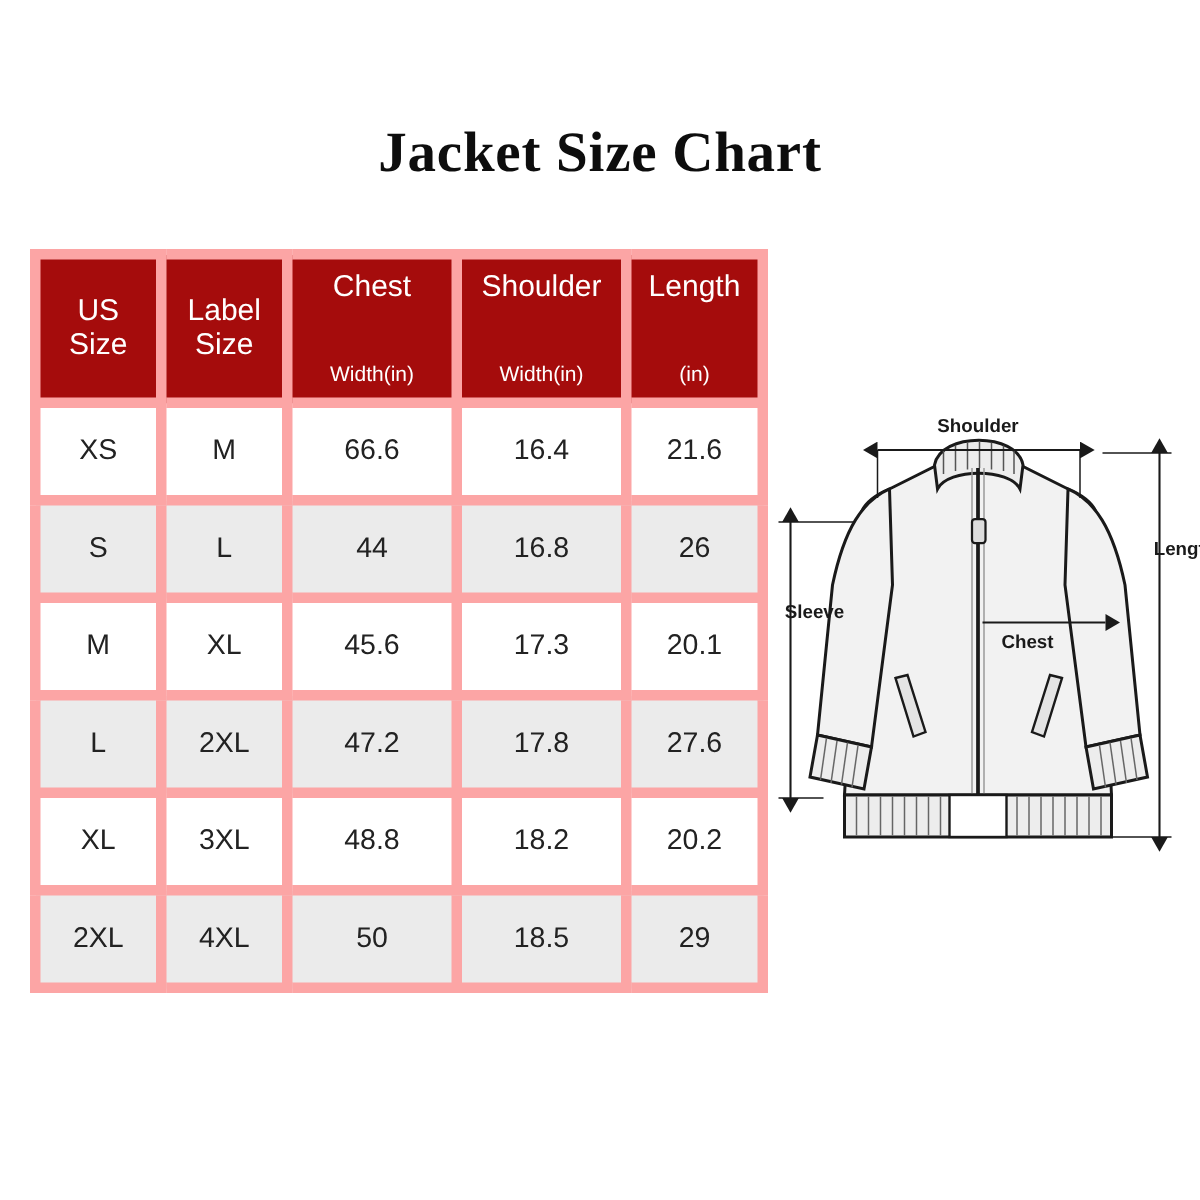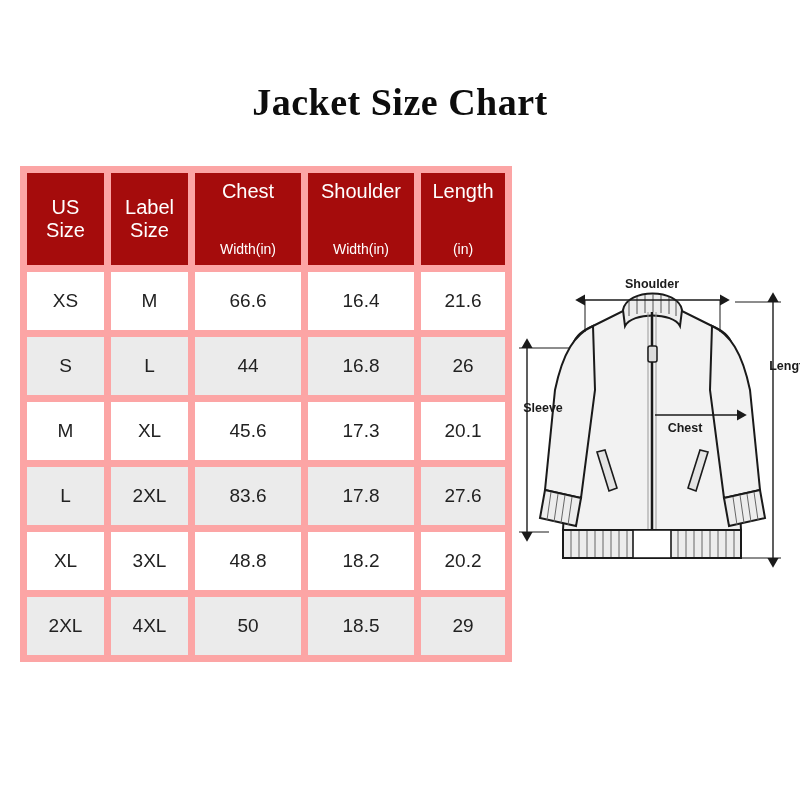--- a/index.html
+++ b/index.html
@@ -159,21 +159,21 @@
       <tr class="row-odd">
         <td>M</td>
         <td>XL</td>
         <td>45.6</td>
         <td>17.3</td>
         <td>20.1</td>
       </tr>
       <tr class="row-even">
         <td>L</td>
         <td>2XL</td>
-        <td>83.6</td>
+        <td>47.2</td>
         <td>17.8</td>
         <td>27.6</td>
       </tr>
       <tr class="row-odd">
         <td>XL</td>
         <td>3XL</td>
         <td>48.8</td>
         <td>18.2</td>
         <td>20.2</td>
       </tr>

